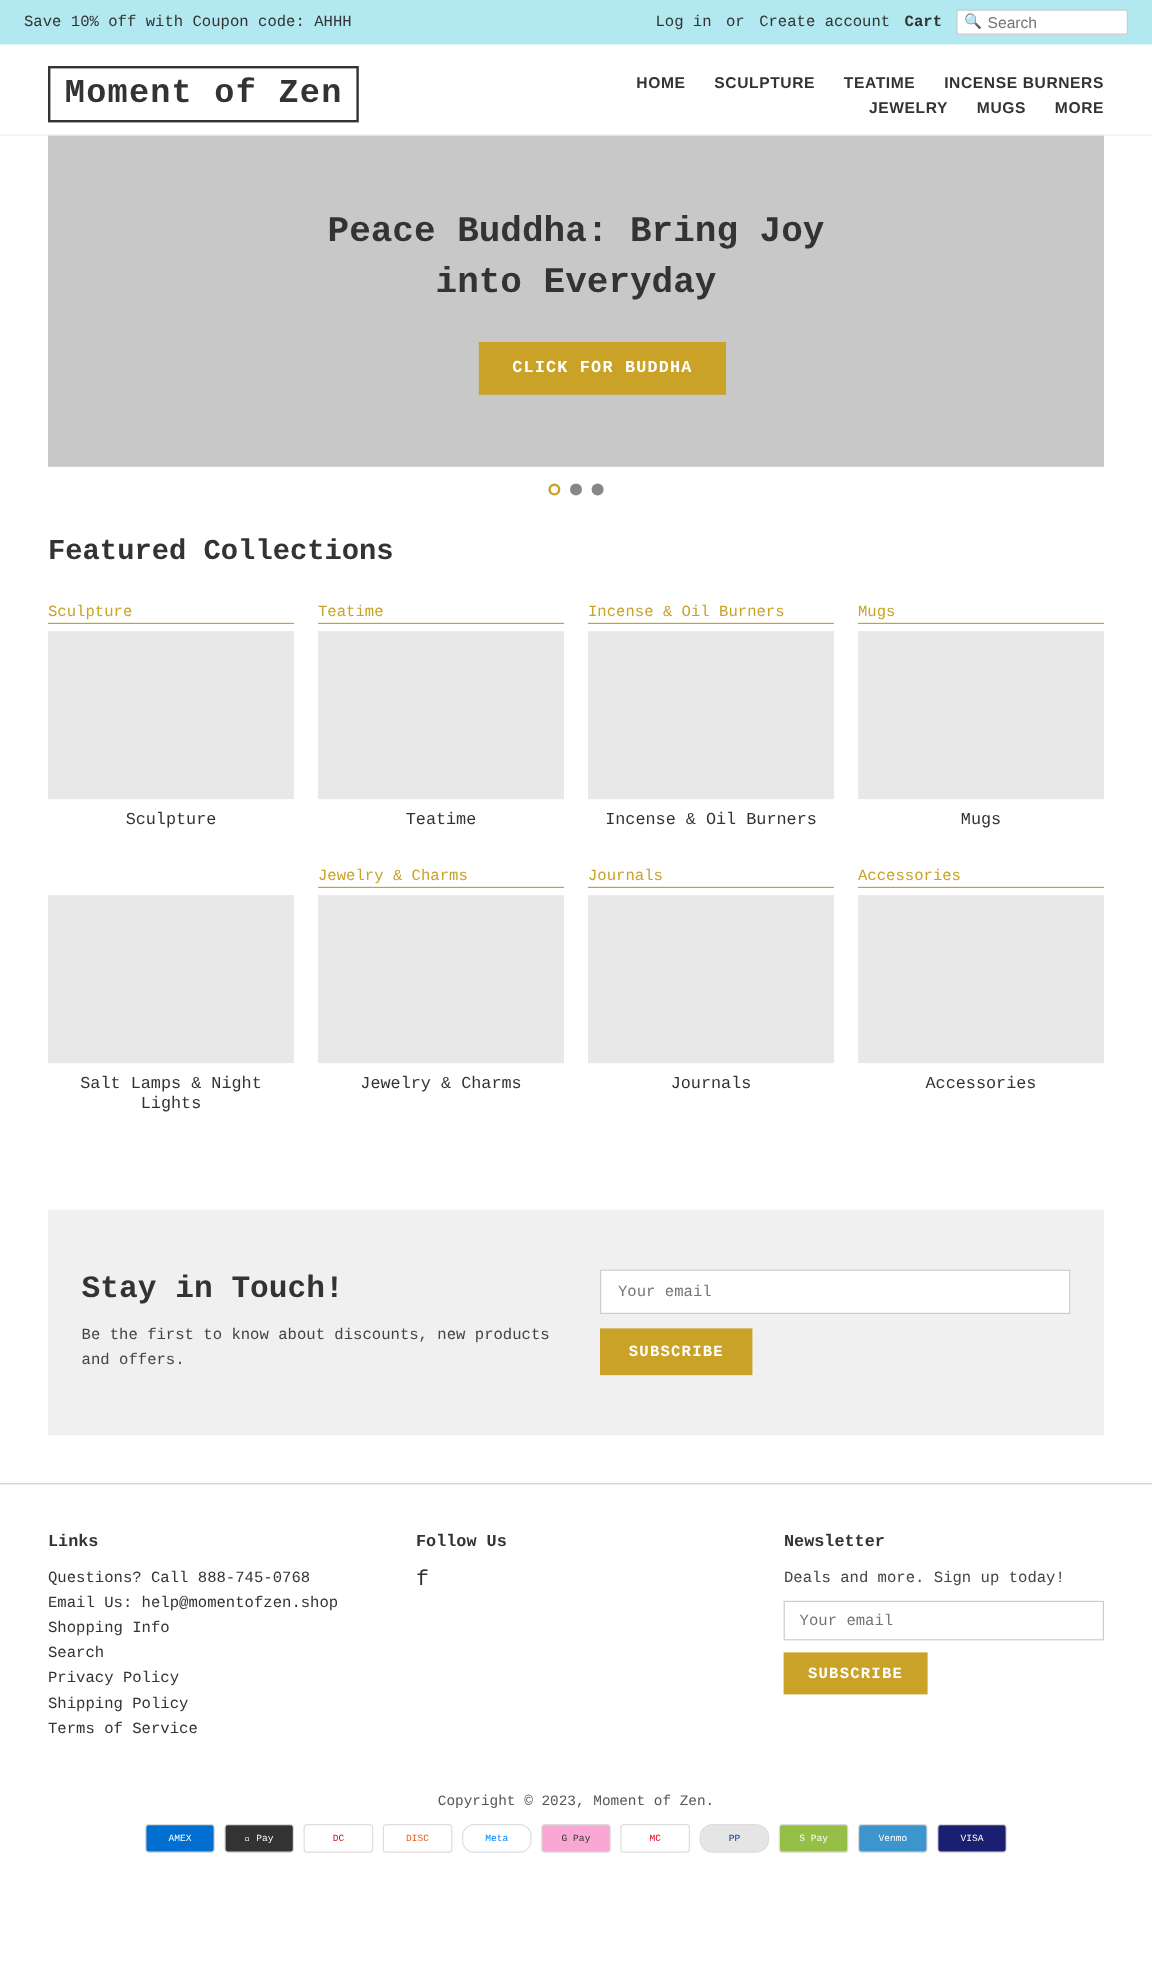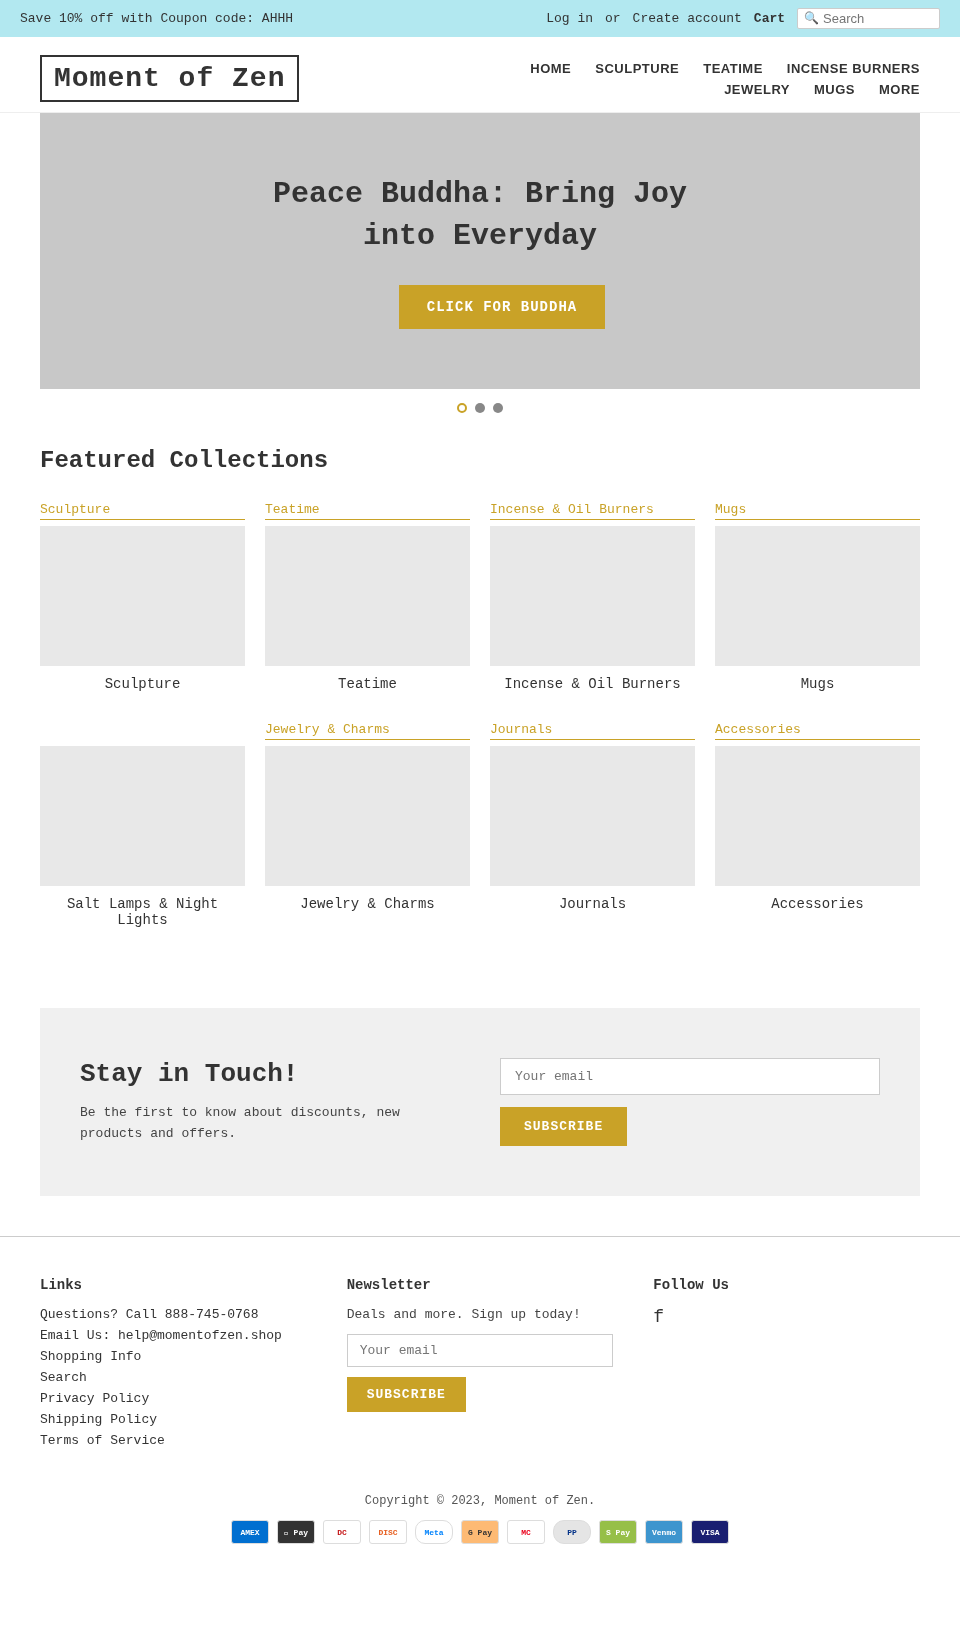--- a/index.html
+++ b/index.html
@@ -154,21 +154,21 @@
       display: grid;
       grid-template-columns: repeat(4, 1fr);
       gap: 20px;
       margin-top: 30px;
     }
 
     
     .newsletter-section {
       background: #f0f0f0;
       margin: 40px 40px;
-      padding: 50px 40px;
+      padding: 50px 28px;
       display: flex;
       align-items: center;
       justify-content: space-between;
       gap: 40px;
     }
     .newsletter-left { flex: 1; }
     .newsletter-title {
       font-size: 26px;
       font-family: 'Courier New', monospace;
       margin-bottom: 14px;
@@ -268,38 +268,38 @@
       color: #555;
     }
     .payment-icons {
       display: flex;
       justify-content: center;
       gap: 8px;
       margin-top: 12px;
       flex-wrap: wrap;
     }
     .payment-icon {
-      width: 38px;
+      width: 58px;
       height: 24px;
       border: 1px solid #ddd;
       border-radius: 3px;
       display: flex;
       align-items: center;
       justify-content: center;
       font-size: 8px;
-      font-weight: bold;
+      font-weight: normal;
       color: #333;
       background: #fff;
     }
     .payment-icon.amex { background: #016fd0; color: #fff; }
     .payment-icon.apple { background: #333; color: #fff; }
     .payment-icon.diners { background: #fff; color: #c41517; }
     .payment-icon.discover { background: #fff; color: #e65c1c; }
     .payment-icon.meta { background: #fff; color: #0082fb; border-radius: 10px; }
-    .payment-icon.gpay { background: #fdba74; color: #333; }
+    .payment-icon.gpay { background: #f9a8d4; color: #333; }
     .payment-icon.mastercard { background: #fff; color: #eb001b; }
     .payment-icon.paypal { background: #e5e5e5; color: #003087; border-radius: 11px; }
     .payment-icon.shopify { background: #96bf48; color: #fff; }
     .payment-icon.venmo { background: #3d95ce; color: #fff; }
     .payment-icon.visa { background: #1a1f71; color: #fff; }
   </style>
 </head>
 <body>
 
 <div class="top-bar">
@@ -422,29 +422,29 @@
     <a class="footer-link">Questions? Call 888-745-0768</a>
     <a class="footer-link">Email Us: help@momentofzen.shop</a>
     <a class="footer-link">Shopping Info</a>
     <a class="footer-link">Search</a>
     <a class="footer-link">Privacy Policy</a>
     <a class="footer-link">Shipping Policy</a>
     <a class="footer-link">Terms of Service</a>
   </div>
 
   <div>
+    <div class="footer-section-title">Follow Us</div>
+    <div class="facebook-icon">f</div>
+  </div>
+
+  <div>
     <div class="footer-section-title">Newsletter</div>
     <p class="footer-newsletter-desc">Deals and more.  Sign up today!</p>
     <input type="email" class="footer-newsletter-input" placeholder="Your email" style="">
     <button class="footer-subscribe-btn">SUBSCRIBE</button>
-  </div>
-
-  <div>
-    <div class="footer-section-title">Follow Us</div>
-    <div class="facebook-icon">f</div>
   </div>
 
 </div>
 
 <div class="footer-bottom">
   <span>Copyright © 2023, Moment of Zen.</span>
   <div class="payment-icons">
     <div class="payment-icon amex">AMEX</div>
     <div class="payment-icon apple"> Pay</div>
     <div class="payment-icon diners">DC</div>

